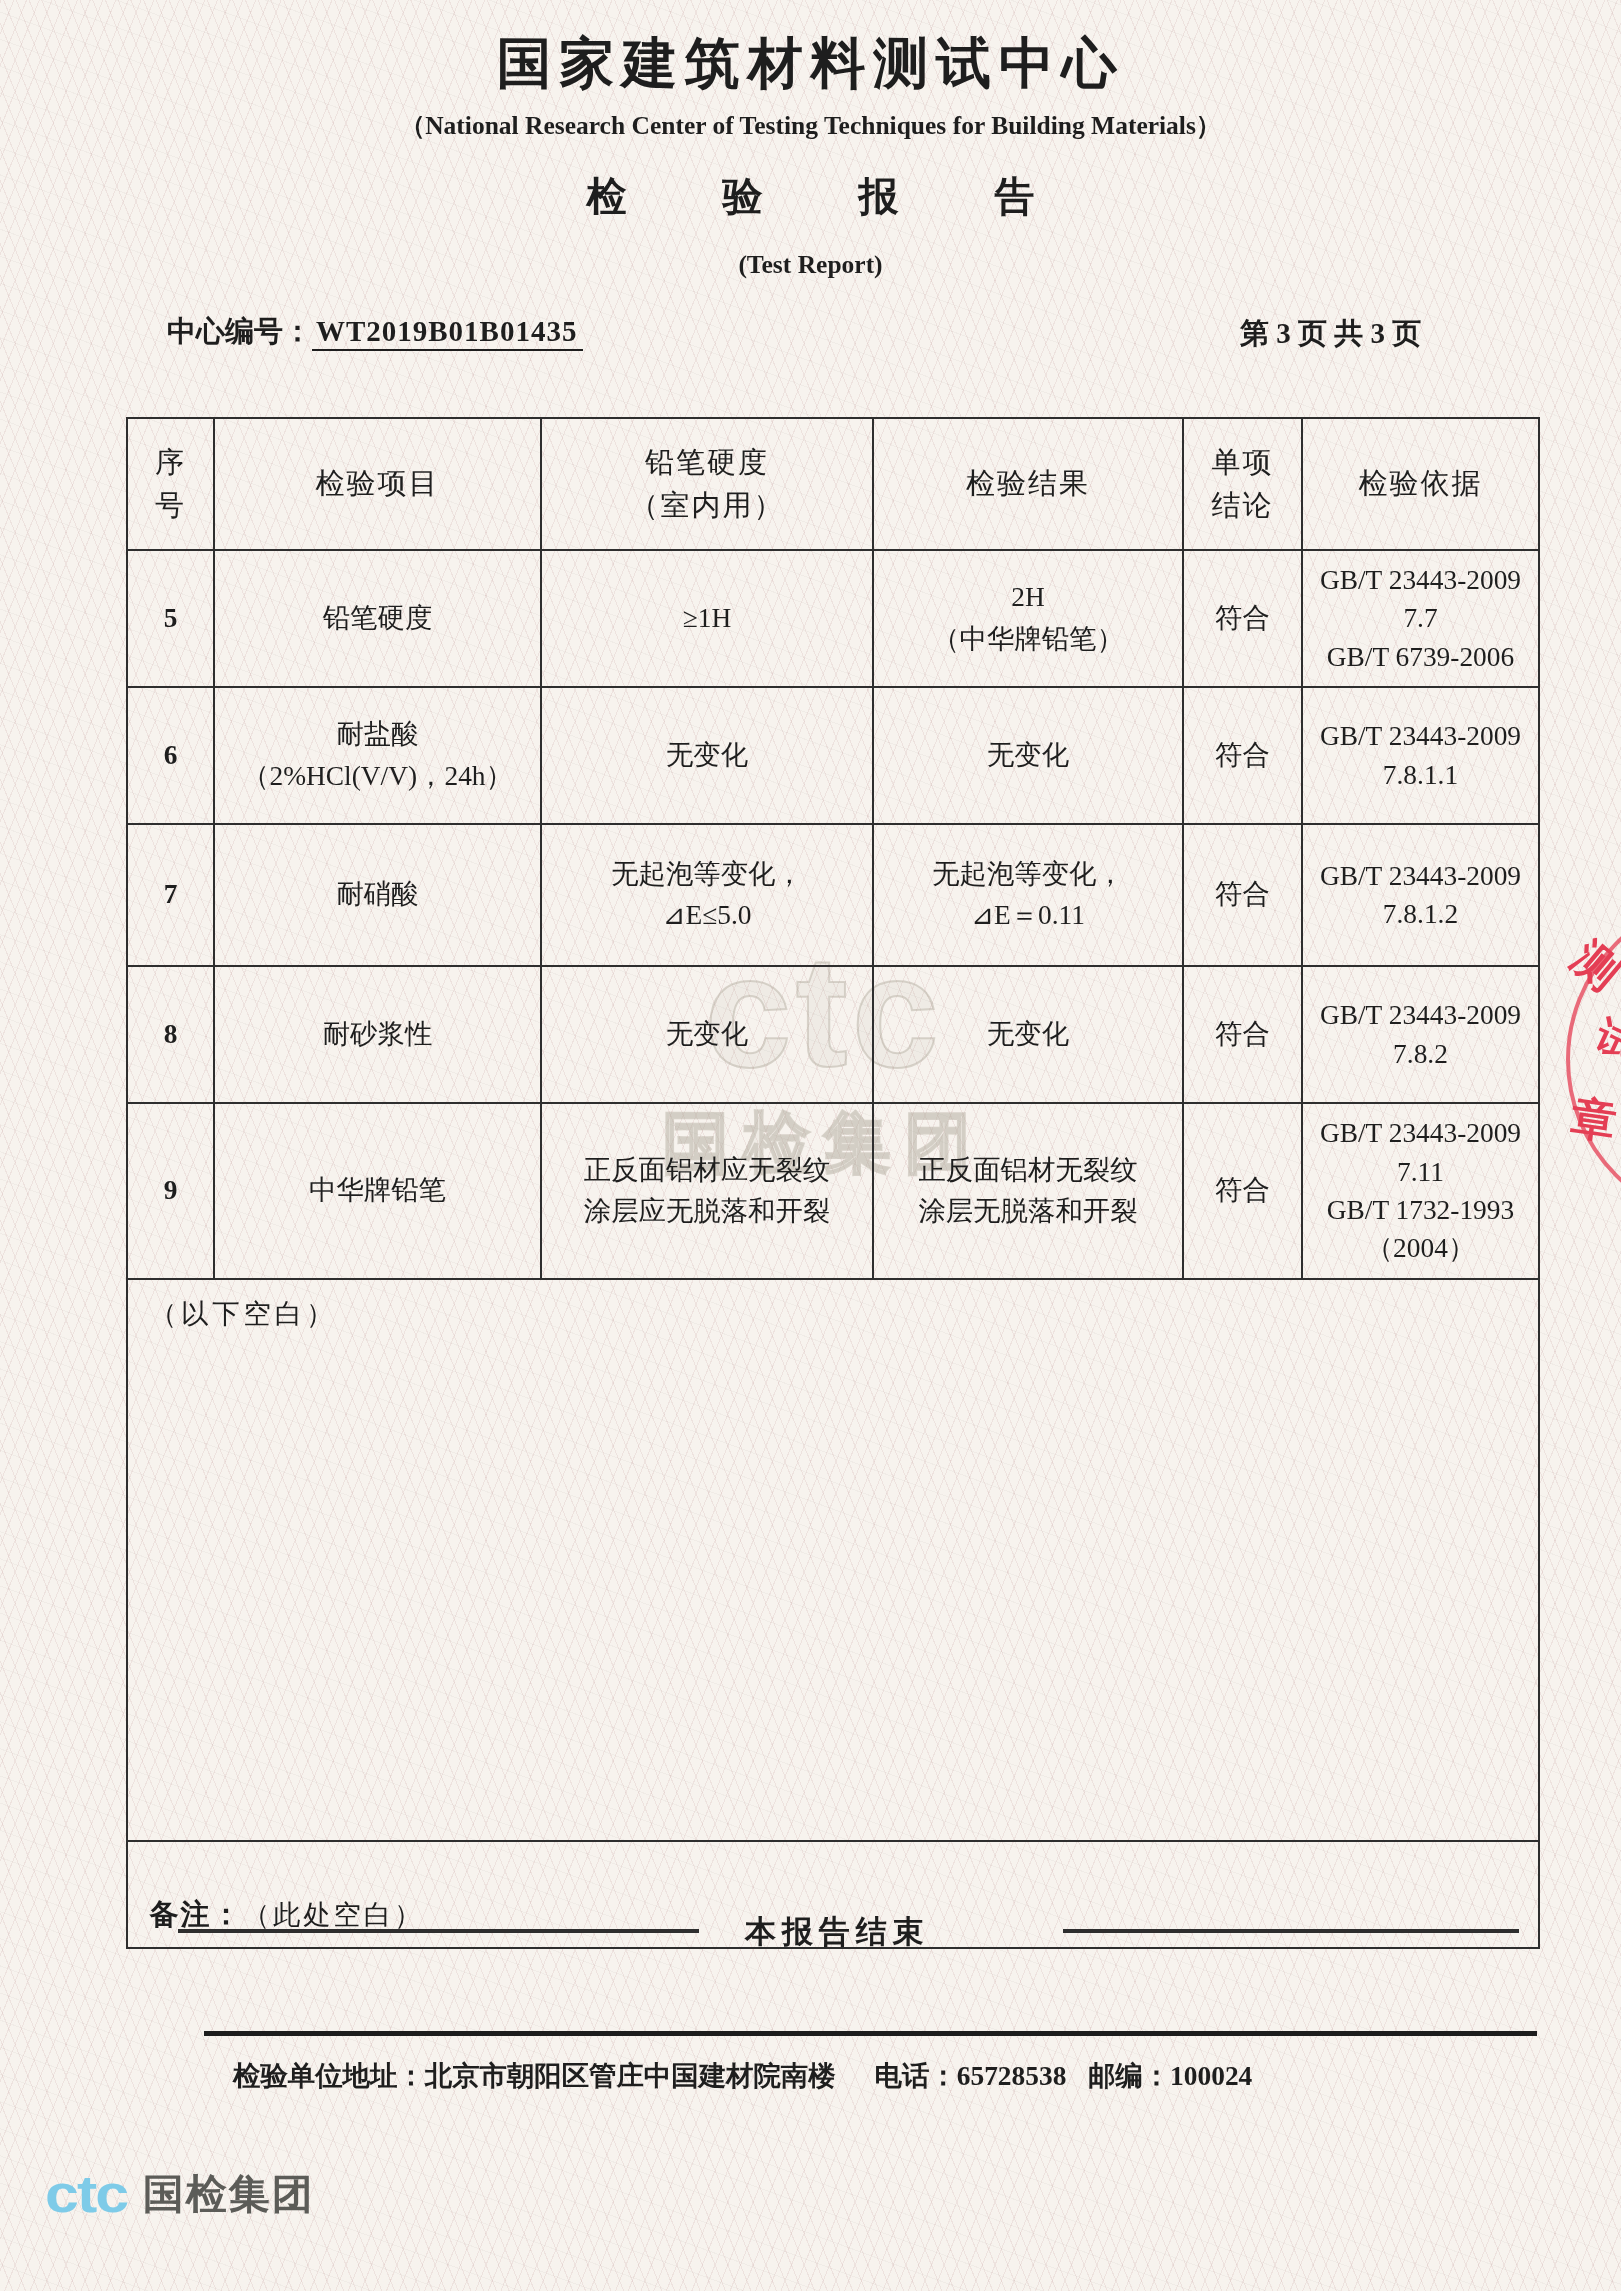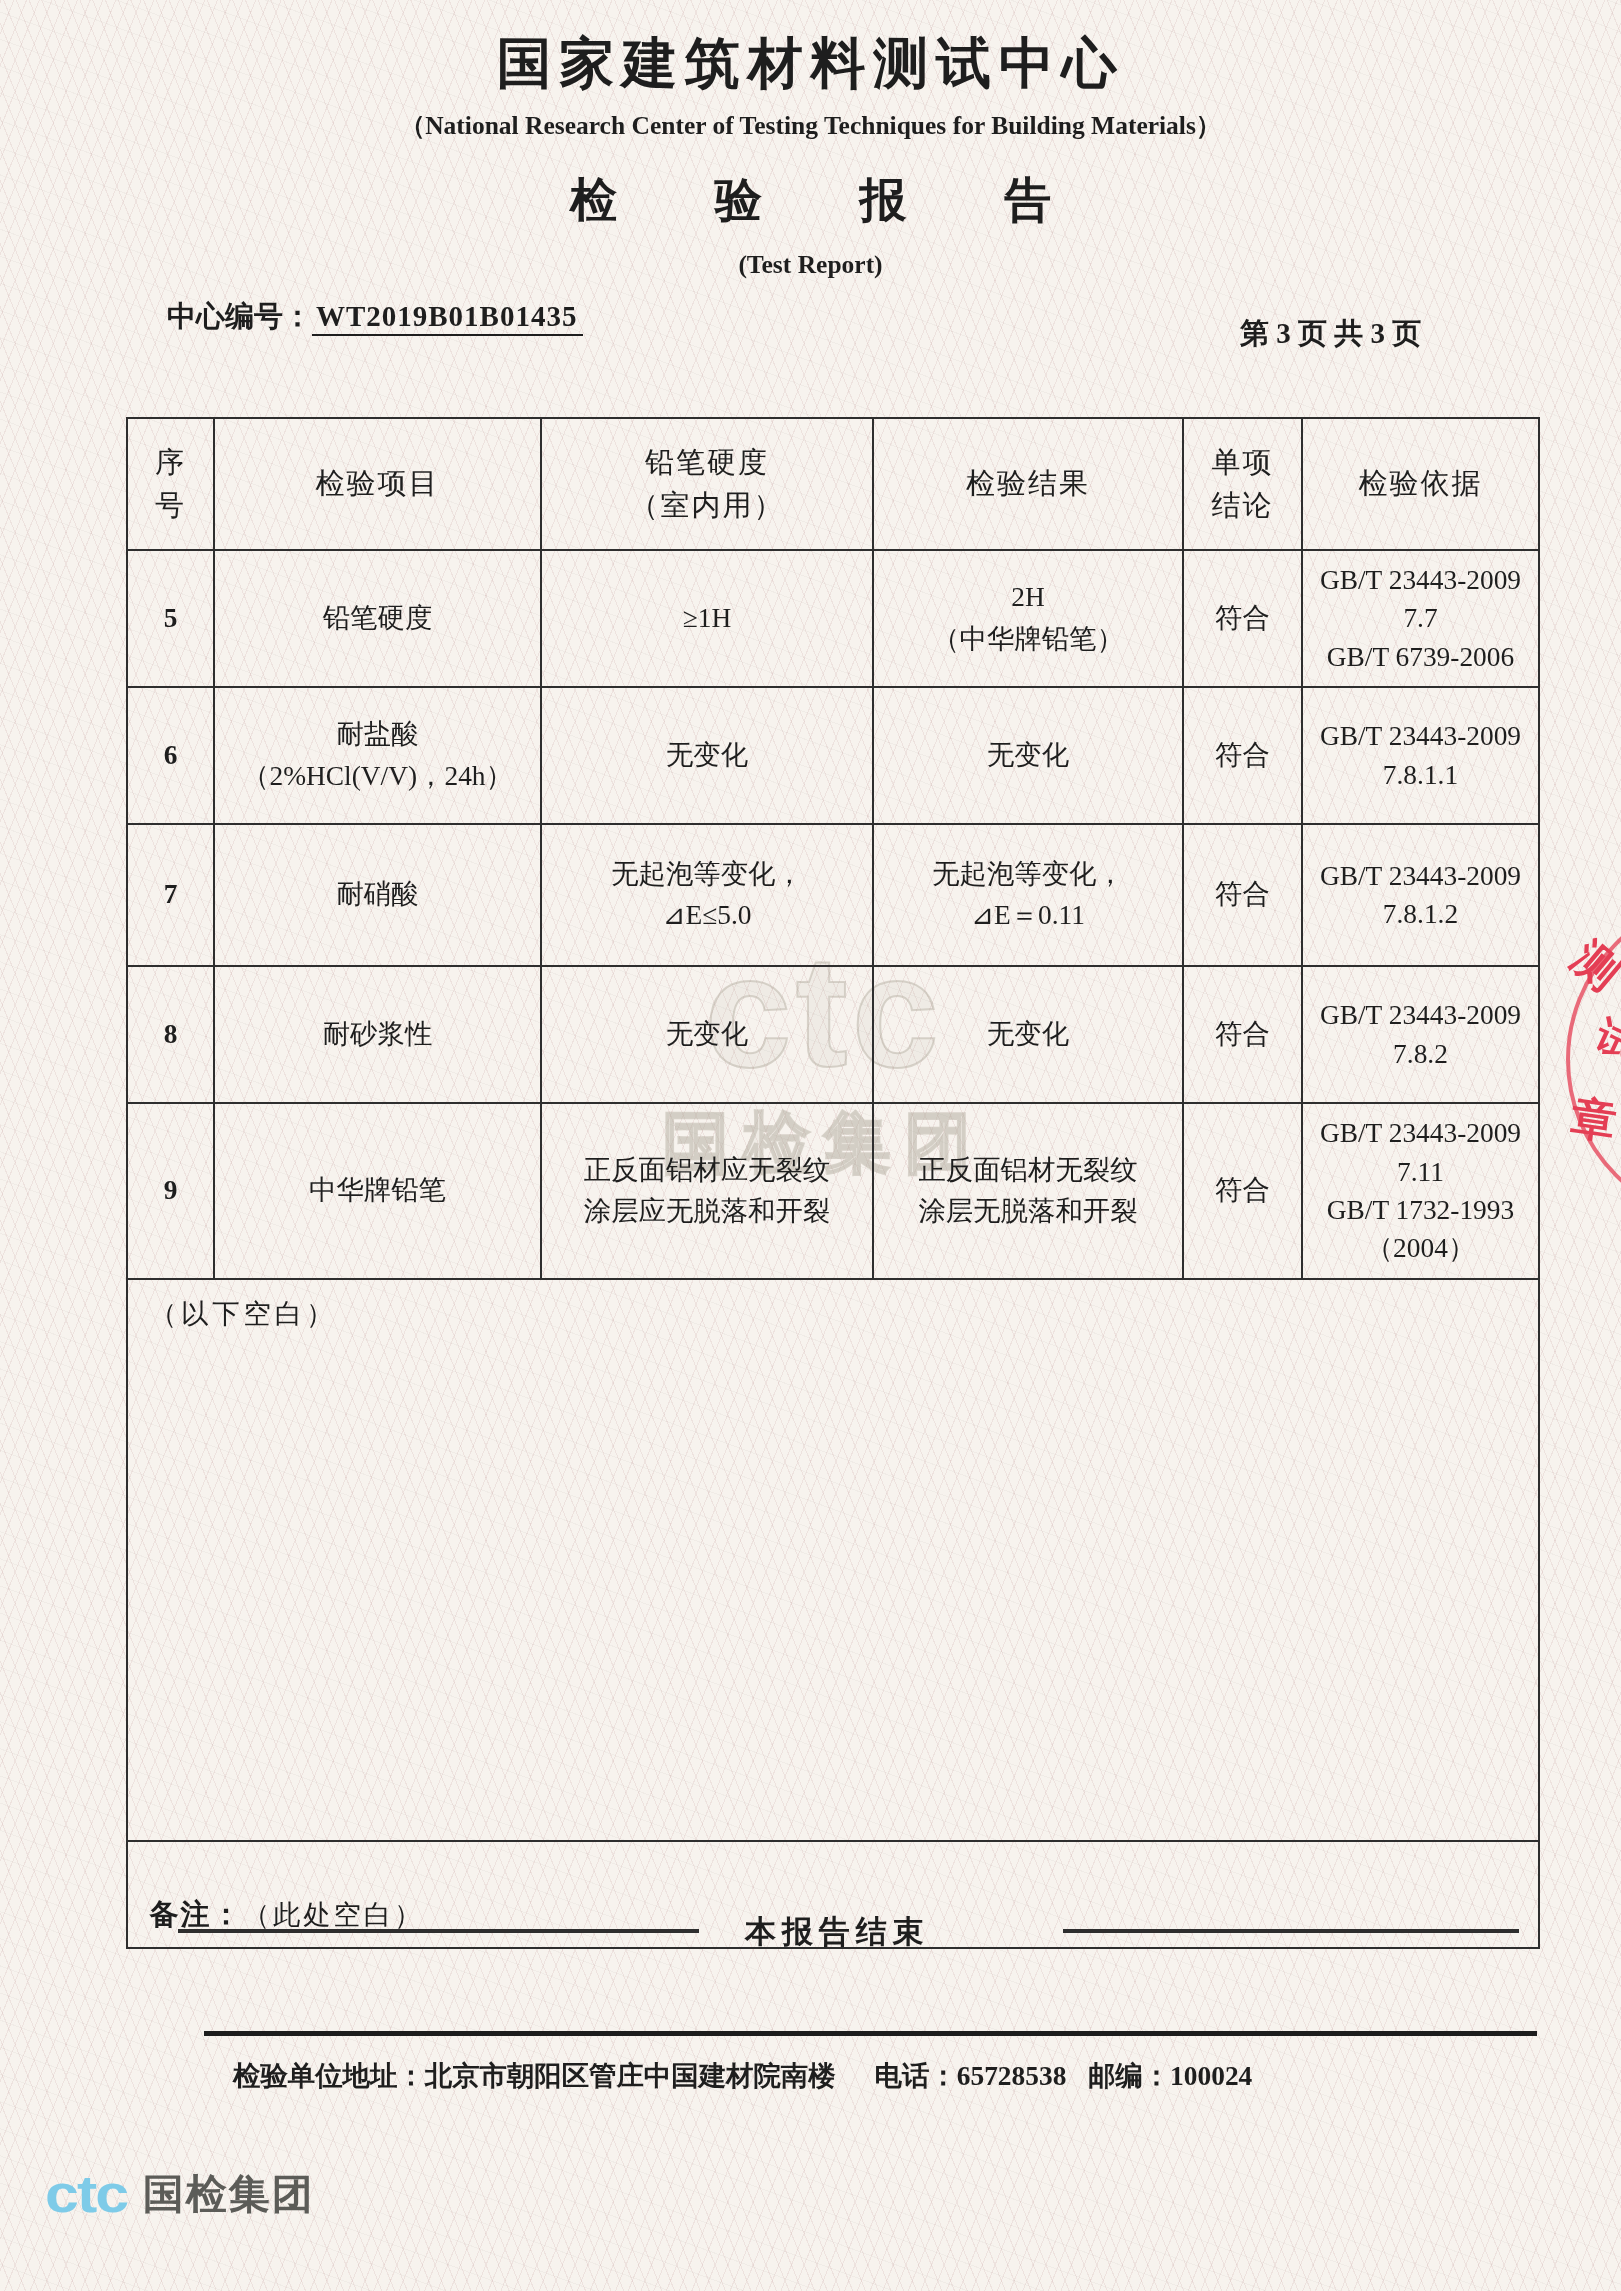--- a/index.html
+++ b/index.html
@@ -16,24 +16,24 @@
     background-image:
       repeating-linear-gradient(68deg, rgba(199,160,160,0.20) 0 1px, transparent 1px 11.8px),
       repeating-linear-gradient(-68deg, rgba(199,160,160,0.20) 0 1px, transparent 1px 11.8px),
       repeating-linear-gradient(20deg, rgba(180,170,165,0.10) 0 1px, transparent 1px 25.5px);
   }
   .abs{position:absolute;}
   .center{left:0;right:0;text-align:center;}
 
   .org-cn{top:27.4px;font-size:55px;font-weight:bold;letter-spacing:7.8px;}
   .org-en{top:108px;font-size:25.5px;font-weight:bold;}
-  .title-cn{top:169px;font-size:47px;font-weight:bold;letter-spacing:43px;text-indent:43px;}
+  .title-cn{top:169px;font-size:40px;font-weight:bold;letter-spacing:43px;text-indent:43px;}
   .title-en{top:250px;font-size:25.5px;font-weight:bold;}
 
-  .report-no{top:297px;left:167px;font-size:29px;font-weight:bold;}
+  .report-no{top:312px;left:167px;font-size:29px;font-weight:bold;}
   .report-no .num{border-bottom:2.9px solid #1e1e1e;padding:0 5.9px 2px 3.9px;letter-spacing:1px;}
   .page-info{top:314px;left:1240px;font-size:29px;font-weight:bold;}
 
   .tbl-wrap{top:417px;left:126px;width:1412px;}
   table{border-collapse:collapse;table-layout:fixed;width:1412px;}
   th,td{
     border:2px solid #2e2e2e;
     text-align:center;vertical-align:middle;
     font-size:27.4px;line-height:1.5;
     white-space:pre-line;

